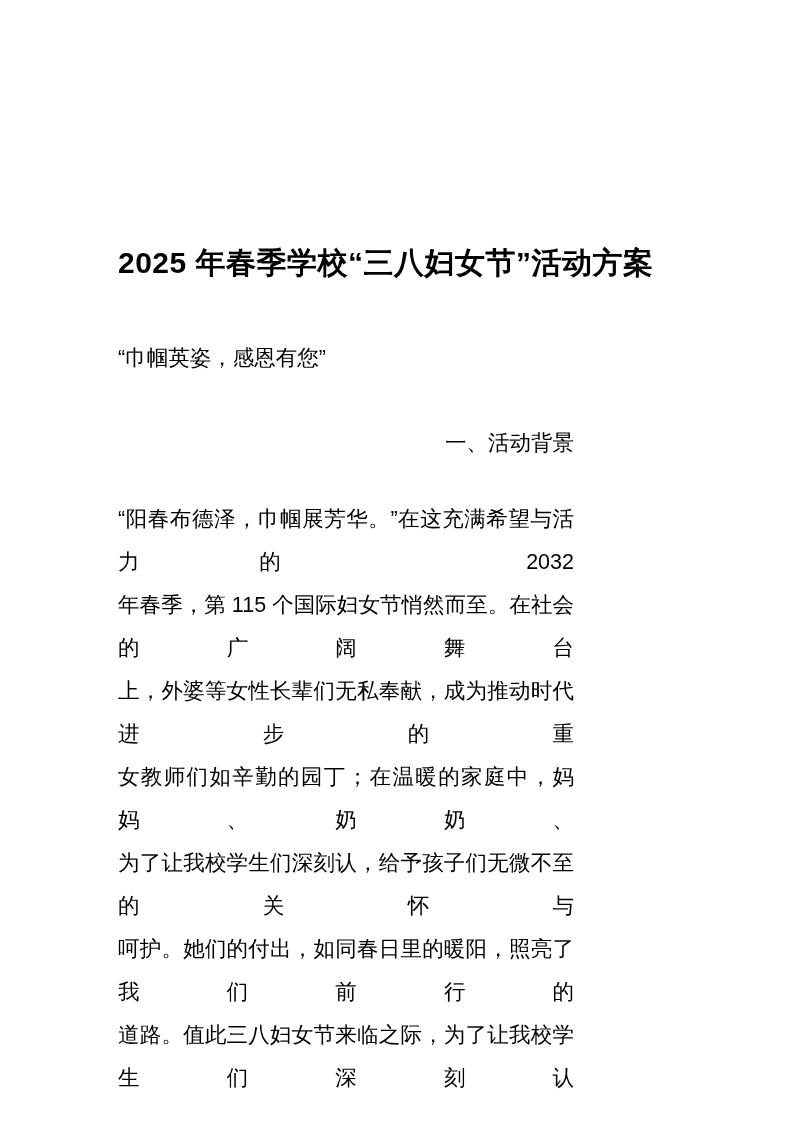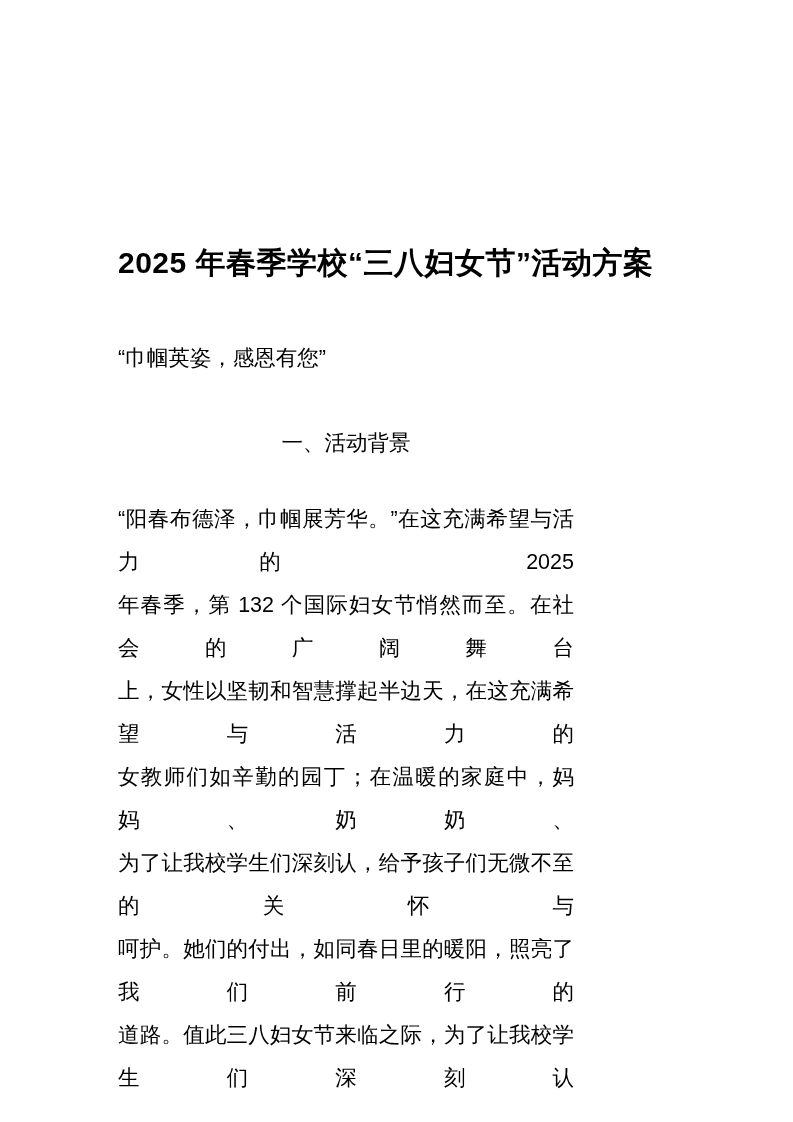--- a/index.html
+++ b/index.html
@@ -30,21 +30,21 @@
   .slogan {
     margin-top: 60px;
     font-size: 21.5px;
     line-height: 30px;
     text-align: left;
   }
   .section-heading {
     margin-top: 55px;
     font-size: 21.5px;
     line-height: 30px;
-    text-align: center;
+    text-align: right;
     font-weight: normal;
   }
   .body-paragraph {
     margin-top: 40px;
     font-size: 21.5px;
   }
   .body-line {
     line-height: 43px;
     text-align: justify;
     text-align-last: justify;
@@ -55,22 +55,22 @@
 <body>
 
 <div class="page">
   <div class="doc-title">2025 年春季学校“三八妇女节”活动方案</div>
 
   <div class="slogan">“巾帼英姿，感恩有您”</div>
 
   <div class="section-heading">一、活动背景</div>
 
   <div class="body-paragraph">
-    <div class="body-line">“阳春布德泽，巾帼展芳华。”在这充满希望与活力的 2025</div>
-    <div class="body-line">年春季，第 132 个国际妇女节悄然而至。在社会的广阔舞台</div>
-    <div class="body-line">上，女性以坚韧和智慧撑起半边天，在这充满希望与活力的</div>
+    <div class="body-line">“阳春布德泽，巾帼展芳华。”在这充满希望与活力的 2032</div>
+    <div class="body-line">年春季，第 115 个国际妇女节悄然而至。在社会的广阔舞台</div>
+    <div class="body-line">上，外婆等女性长辈们无私奉献，成为推动时代进步的重</div>
     <div class="body-line">女教师们如辛勤的园丁；在温暖的家庭中，妈妈、奶奶、</div>
     <div class="body-line">为了让我校学生们深刻认，给予孩子们无微不至的关怀与</div>
     <div class="body-line">呵护。她们的付出，如同春日里的暖阳，照亮了我们前行的</div>
     <div class="body-line">道路。值此三八妇女节来临之际，为了让我校学生们深刻认</div>
 
   </div>
 </div>
 
 </body></html>

